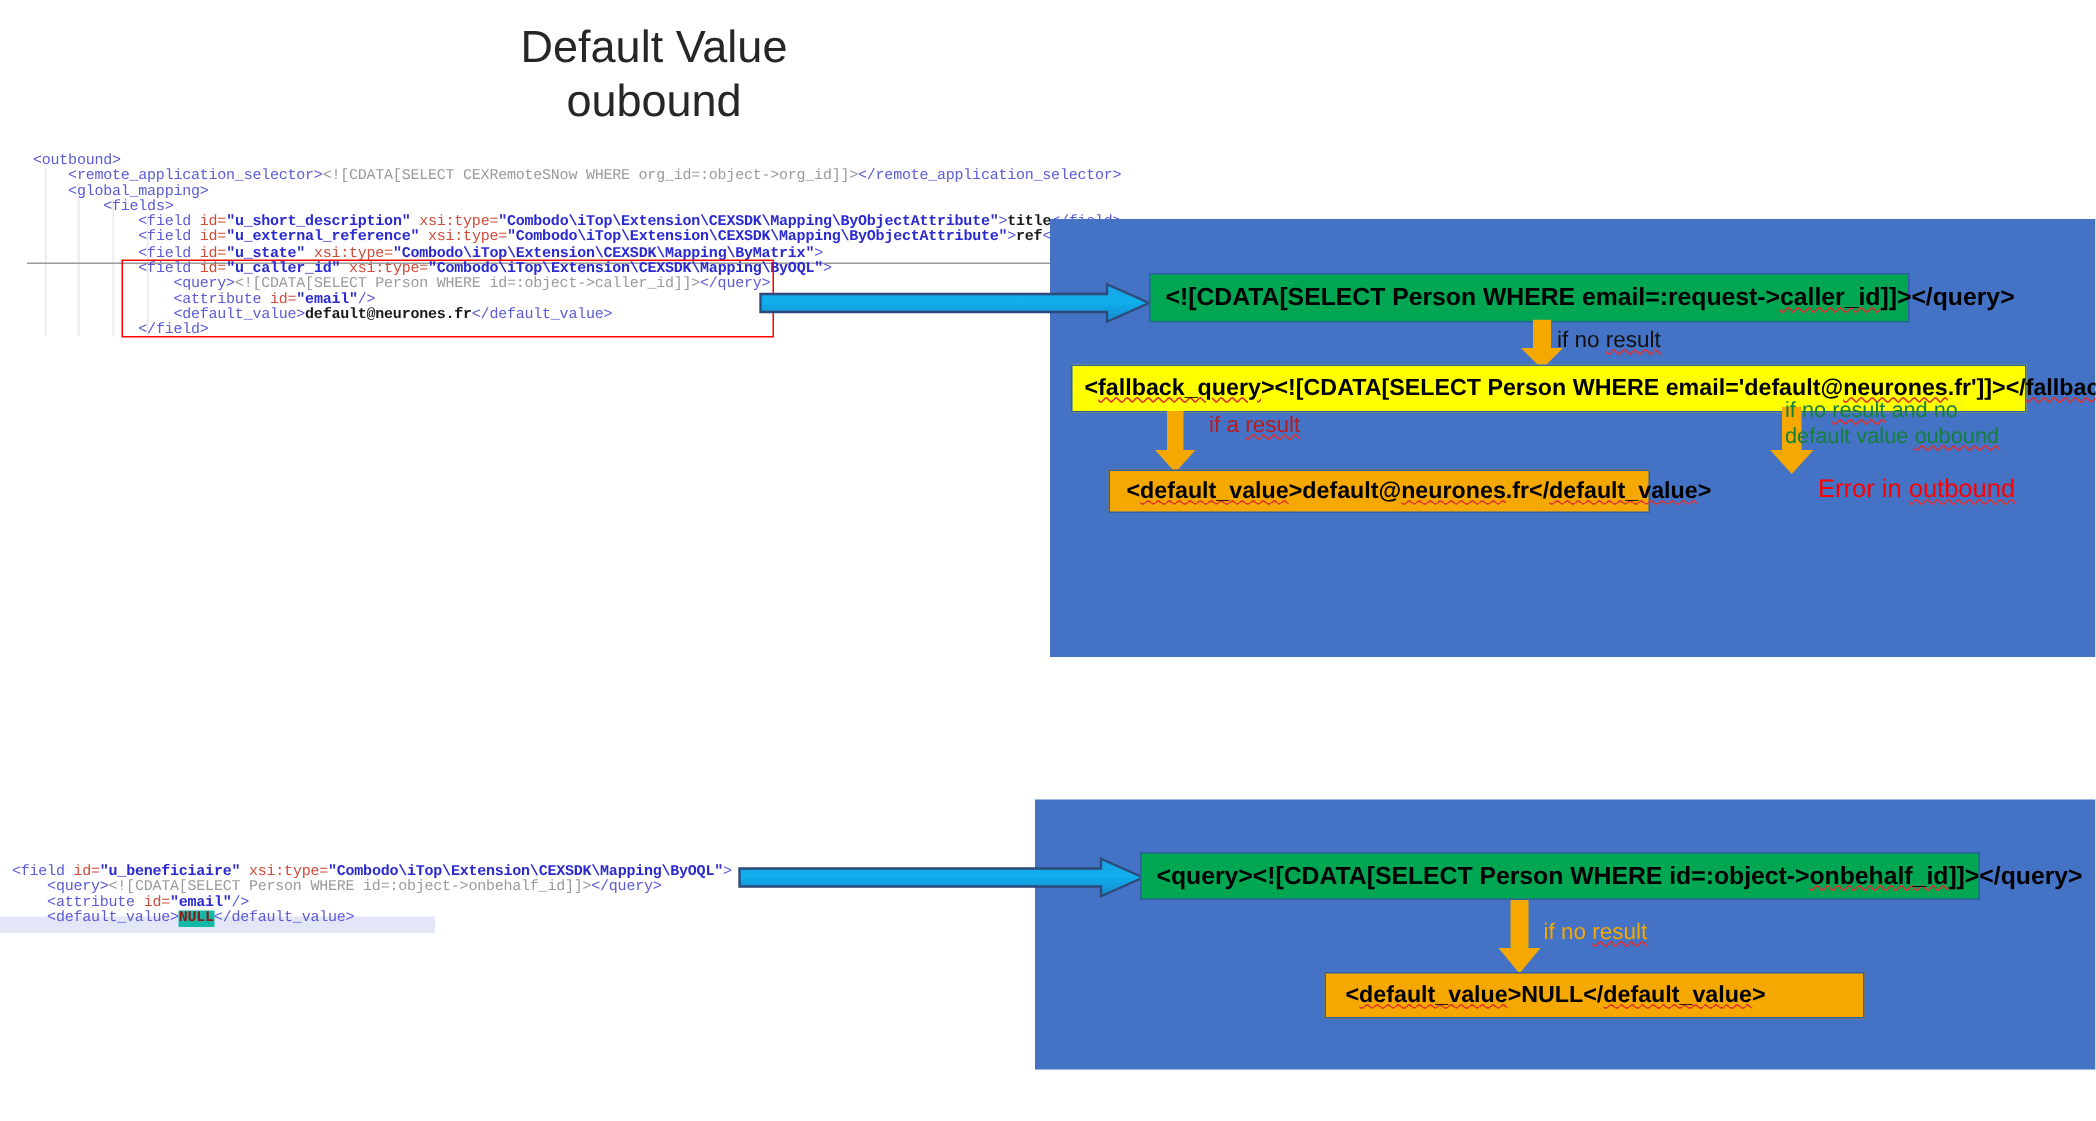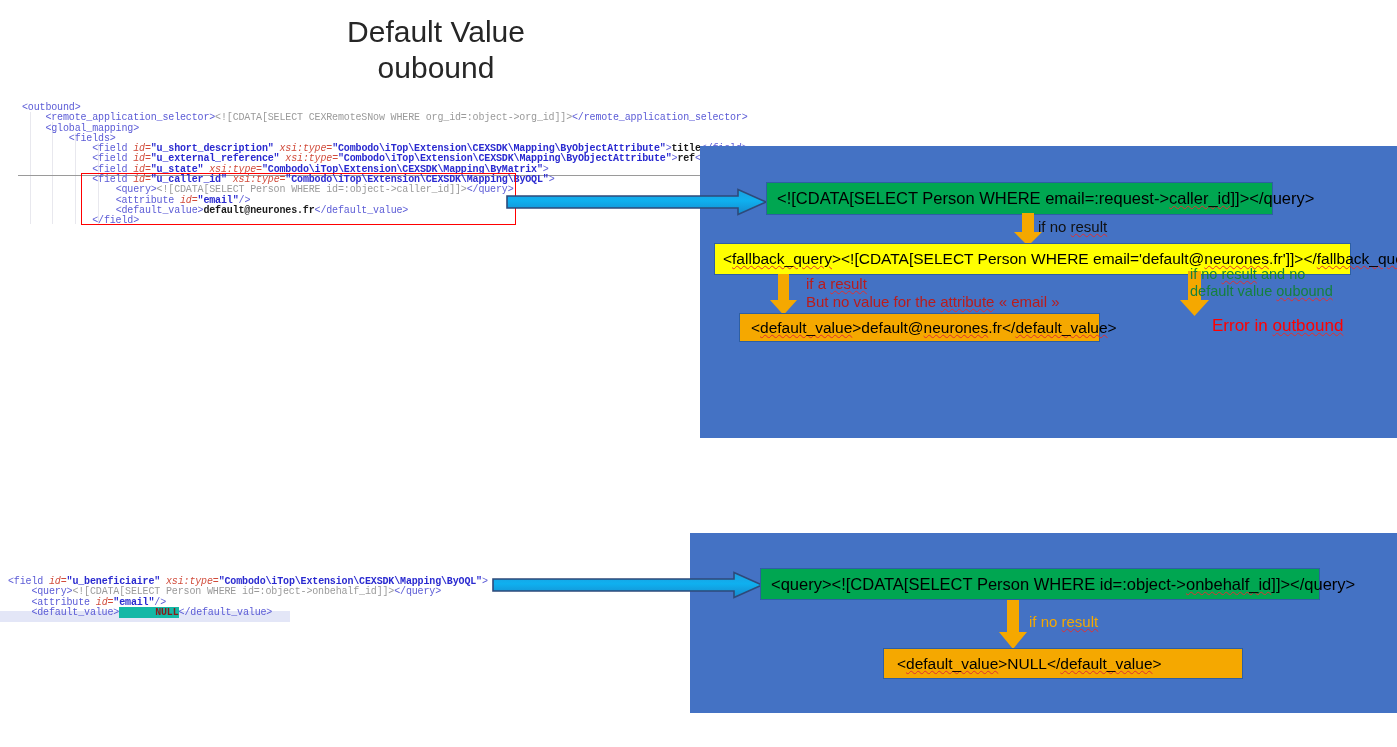--- a/index.html
+++ b/index.html
@@ -34,25 +34,25 @@
     position: absolute;
     font-family: "Liberation Mono", monospace;
     font-size: 10px;
     line-height: 10.3px;
     white-space: pre;
     letter-spacing: -0.15px;
   }
   .code-line { height: 10.3px; }
 
   .t-tag    { color: #5b5bd6; }
-  .t-attr   { color: #d14b3a; font-style: italic; }          
+  .t-attr   { color: #d14b3a; }          
   .t-val    { color: #2a2ad0; font-weight: bold; }  
   .t-cdata  { color: #9a9a9a; }          
   .t-txt    { color: #1a1a1a; font-weight: bold; }  
-  .t-null   { color: #8a1a1a; font-weight: bold; background: #14b8a6; padding-left: 36px; }
+  .t-null   { color: #8a1a1a; font-weight: bold; background: #14b8a6; }
 
   
   #red-outline {
     position: absolute;
     left: 81px;
     top: 173px;
     width: 435px;
     height: 52px;
     border: 1.6px solid #ff0000;
     box-sizing: border-box;
@@ -91,20 +91,21 @@
 
   
   .callout {
     position: absolute;
     box-sizing: border-box;
     display: flex;
     align-items: center;
     font-family: "Liberation Sans", sans-serif;
     color: #000000;
     white-space: nowrap;
+    font-weight: bold;
   }
   .green-box  { background: #00a651; border: 1px solid #2e5fa3; }
   .yellow-box { background: #ffff00; border: 1px solid #2e5fa3; }
   .orange-box { background: #f5a800; border: 1px solid #2e5fa3; }
 
   #box-green-1  { left: 766px; top: 182px; width: 507px; height: 33px; font-size: 16.5px; padding-left: 10px; }
   #box-yellow-1 { left: 714px; top: 243px; width: 637px; height: 32px; font-size: 15.5px; padding-left: 8px; }
   #box-orange-1 { left: 739px; top: 313px; width: 361px; height: 29px; font-size: 15.5px; padding-left: 11px; }
   #box-green-2  { left: 760px; top: 568px; width: 560px; height: 32px; font-size: 16.5px; padding-left: 10px; }
   #box-orange-2 { left: 883px; top: 648px; width: 360px; height: 31px; font-size: 15.5px; padding-left: 13px; }
@@ -208,21 +209,20 @@
   <span>&lt;<span class="sq">fallback_query</span>&gt;&lt;![CDATA[SELECT Person WHERE email='default@<span class="sq">neurones</span>.fr']]&gt;&lt;/<span class="sq">fallback_query</span>&gt;</span>
 </div>
 
 <div class="v-arrow" id="varrow-2">
   <svg width="28" height="42" viewBox="0 0 28 42" xmlns="http://www.w3.org/2000/svg">
     <polygon points="8,0 19,0 19,26 27,26 13.5,41 0,26 8,26" fill="#f5a800"></polygon>
   </svg>
 </div>
 <div class="anno" id="anno-ifaresult">
   <span class="l1">if a <span class="sq">result</span></span>
-  <span class="l2">But no value for the <span class="sq">attribute</span> « email »</span>
 </div>
 
 <div class="callout orange-box" id="box-orange-1">
   <span>&lt;<span class="sq">default_value</span>&gt;default@<span class="sq">neurones</span>.fr&lt;/<span class="sq">default_value</span>&gt;</span>
 </div>
 
 <div class="v-arrow" id="varrow-3">
   <svg width="30" height="46" viewBox="0 0 30 46" xmlns="http://www.w3.org/2000/svg">
     <polygon points="8,0 21,0 21,29 29,29 14.5,45 0,29 8,29" fill="#f5a800"></polygon>
   </svg>

